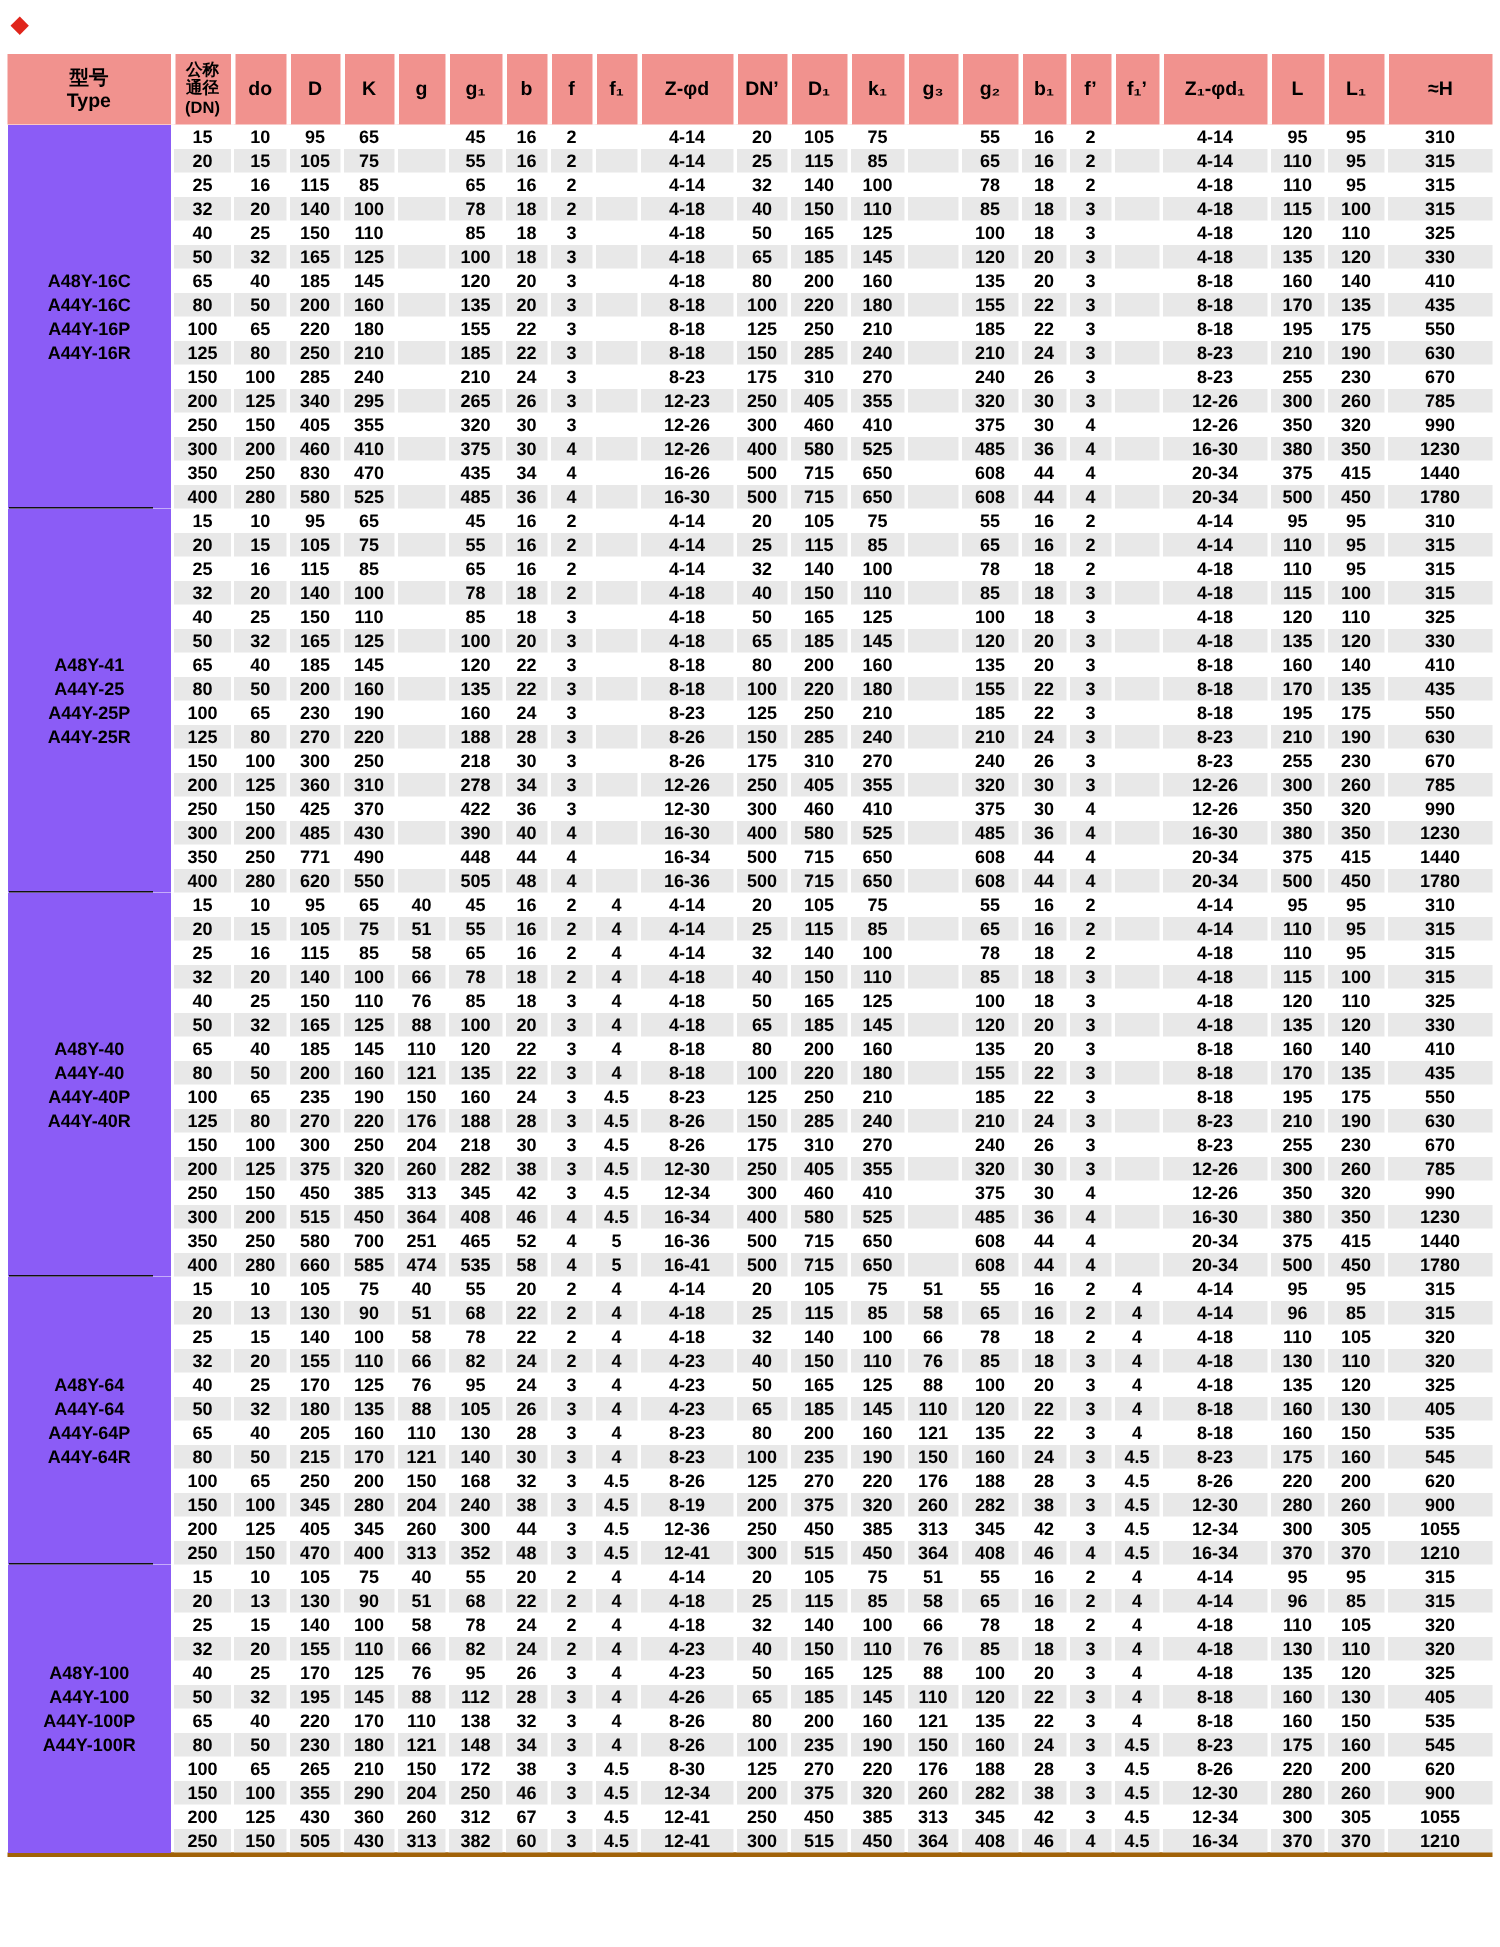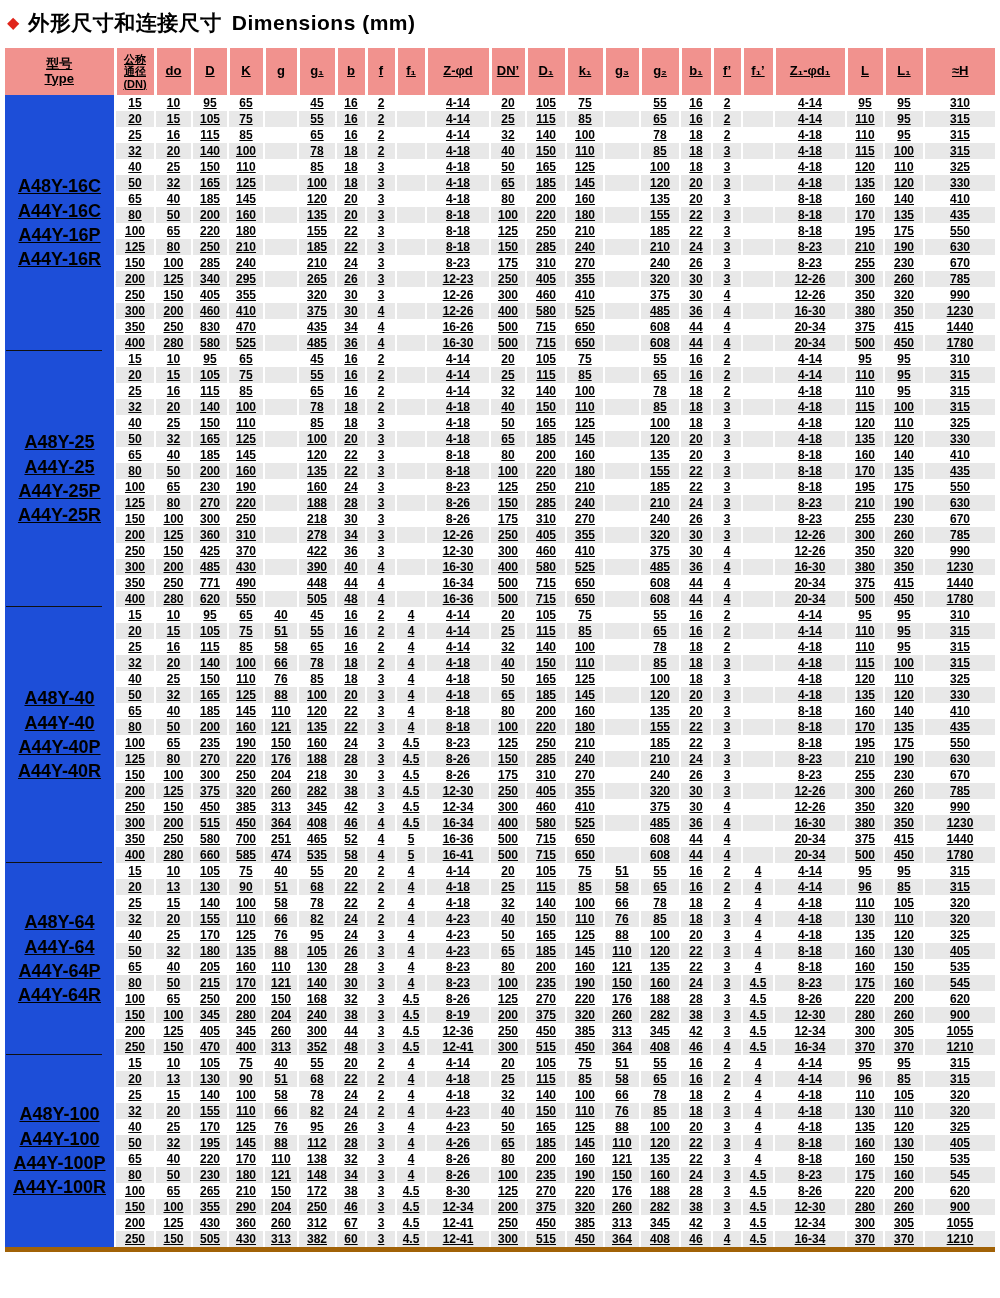--- a/index.html
+++ b/index.html
@@ -2,41 +2,40 @@
 <html style="--accent: #E0251B; --header-bg: #F1928E; --stripe: #E8E8E8;"><head>
 <meta charset="utf-8">
 <style>
   html,body{margin:0;padding:0;background:#fff;}
   body{width:1000px;font-family:"Liberation Sans","DejaVu Sans",sans-serif;color:#000;}
   .title-row{display:flex;align-items:center;margin:9px 0 11px 7px;}
   .diamond{color:var(--accent,#e0251b);font-size:16px;margin-right:9px;line-height:1;}
   .title-text{font-weight:bold;font-size:21px;letter-spacing:0.5px;}
   .title-en{margin-left:10px;}
   table{border-collapse:collapse;table-layout:fixed;width:990px;margin-left:5px;
-        border-bottom:5px solid #a16207;text-decoration:underline;}
+        border-bottom:3px solid #a16207;}
   th{background:var(--header-bg,#F1928E);font-weight:bold;font-size:13px;height:47px;
      vertical-align:middle;text-align:center;white-space:pre-line;line-height:1.15;
      border-left:3px solid #fff;padding:0;}
   th:first-child{border-left:none;}
   th.small{font-size:11px;line-height:1.1;margin-top:21px;}
   td{height:16px;line-height:16px;padding:0;text-align:center;font-size:12px;
      font-weight:bold;border-left:2px solid #fff;overflow:hidden;}
   td.g{background:var(--stripe,#E8E8E8);}
   td.w{background:#fff;}
-  td.type{background:#1d4ed8;border-left:none;font-size:18px;position:relative;
+  td.type{background:#8b5cf6;border-left:none;font-size:12px;position:relative;
           line-height:1.35;white-space:pre-line;vertical-align:middle;}
   td.type.sep::after{content:"";position:absolute;left:1px;bottom:-1px;width:96px;
           height:2px;background:#111;}
 </style>
 </head>
 <body>
 
 <div class="title-row">
   <span class="diamond">◆</span>
-  <span class="title-text"><span>外形尺寸和连接尺寸</span><span class="title-en">Dimensions (mm)</span></span>
 </div>
 
 <table>
     <colgroup>
       <col style="width: 110px;">
       <col style="width: 40px;">
       <col style="width: 37px;">
       <col style="width: 36px;">
       <col style="width: 36px;">
       <col style="width: 34px;">
@@ -471,21 +470,21 @@
         <td class="g">608</td>
         <td class="g">44</td>
         <td class="g">4</td>
         <td class="g"></td>
         <td class="g">20-34</td>
         <td class="g">500</td>
         <td class="g">450</td>
         <td class="g">1780</td>
       </tr>
       <tr>
-        <td rowspan="16" class="type sep">A48Y-25
+        <td rowspan="16" class="type sep">A48Y-41
 A44Y-25
 A44Y-25P
 A44Y-25R</td>
         <td class="w">15</td>
         <td class="w">10</td>
         <td class="w">95</td>
         <td class="w">65</td>
         <td class="w"></td>
         <td class="w">45</td>
         <td class="w">16</td>

